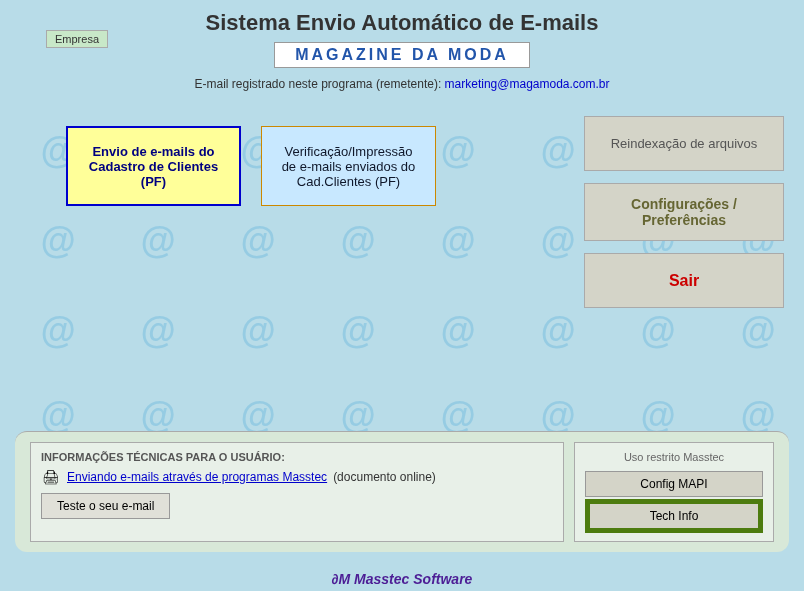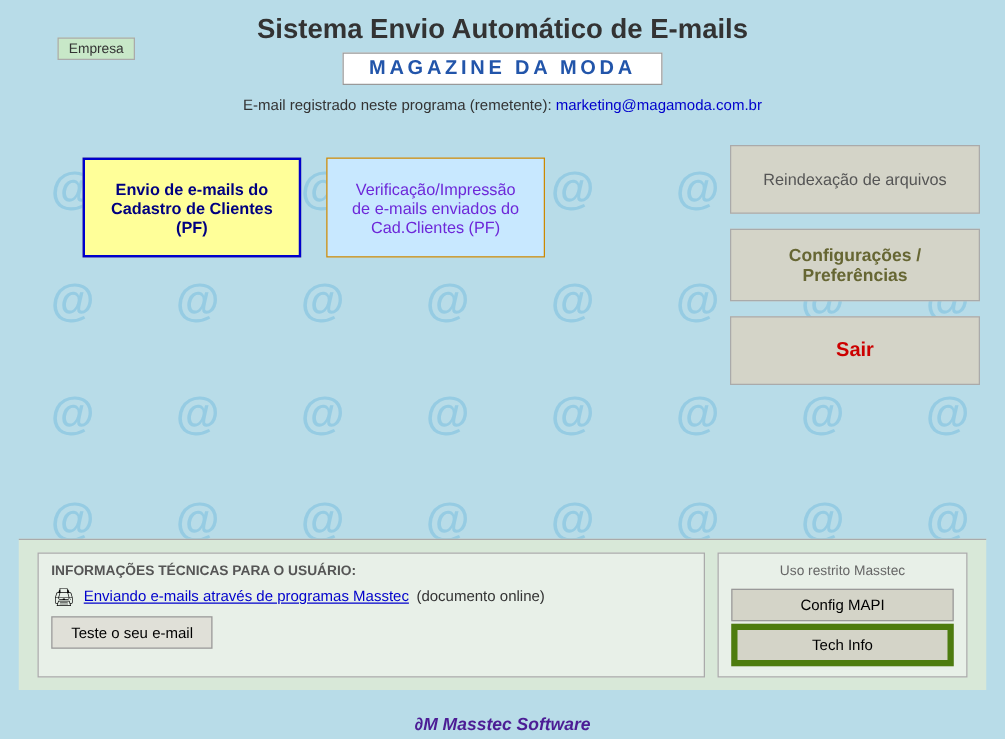--- a/index.html
+++ b/index.html
@@ -130,21 +130,21 @@
       align-items: center;
       justify-content: center;
       margin-left: 36px;
     }
 
     .btn-verify-emails {
       background-color: #c8e8ff;
       border: 1px solid #cc8800;
       padding: 12px 15px;
       font-size: 13px;
-      color: #6d28d9;
+      color: #0f172a;
       cursor: pointer;
       text-align: center;
       width: 175px;
       min-height: 80px;
       display: flex;
       align-items: center;
       justify-content: center;
     }
 
     .right-section {
@@ -200,21 +200,21 @@
     }
 
     
     .bottom-bar {
       background-color: #d8e8d8;
       border-top: 1px solid #aaa;
       display: flex;
       gap: 10px;
       padding: 10px 15px;
       margin: 0 15px 15px 15px;
-      border-radius: 0;
+      border-radius: 12px;
     }
 
     .bottom-left {
       flex: 1;
       border: 1px solid #aaa;
       background-color: #e8f0e8;
       padding: 8px 10px;
     }
 
     .bottom-left-title {

